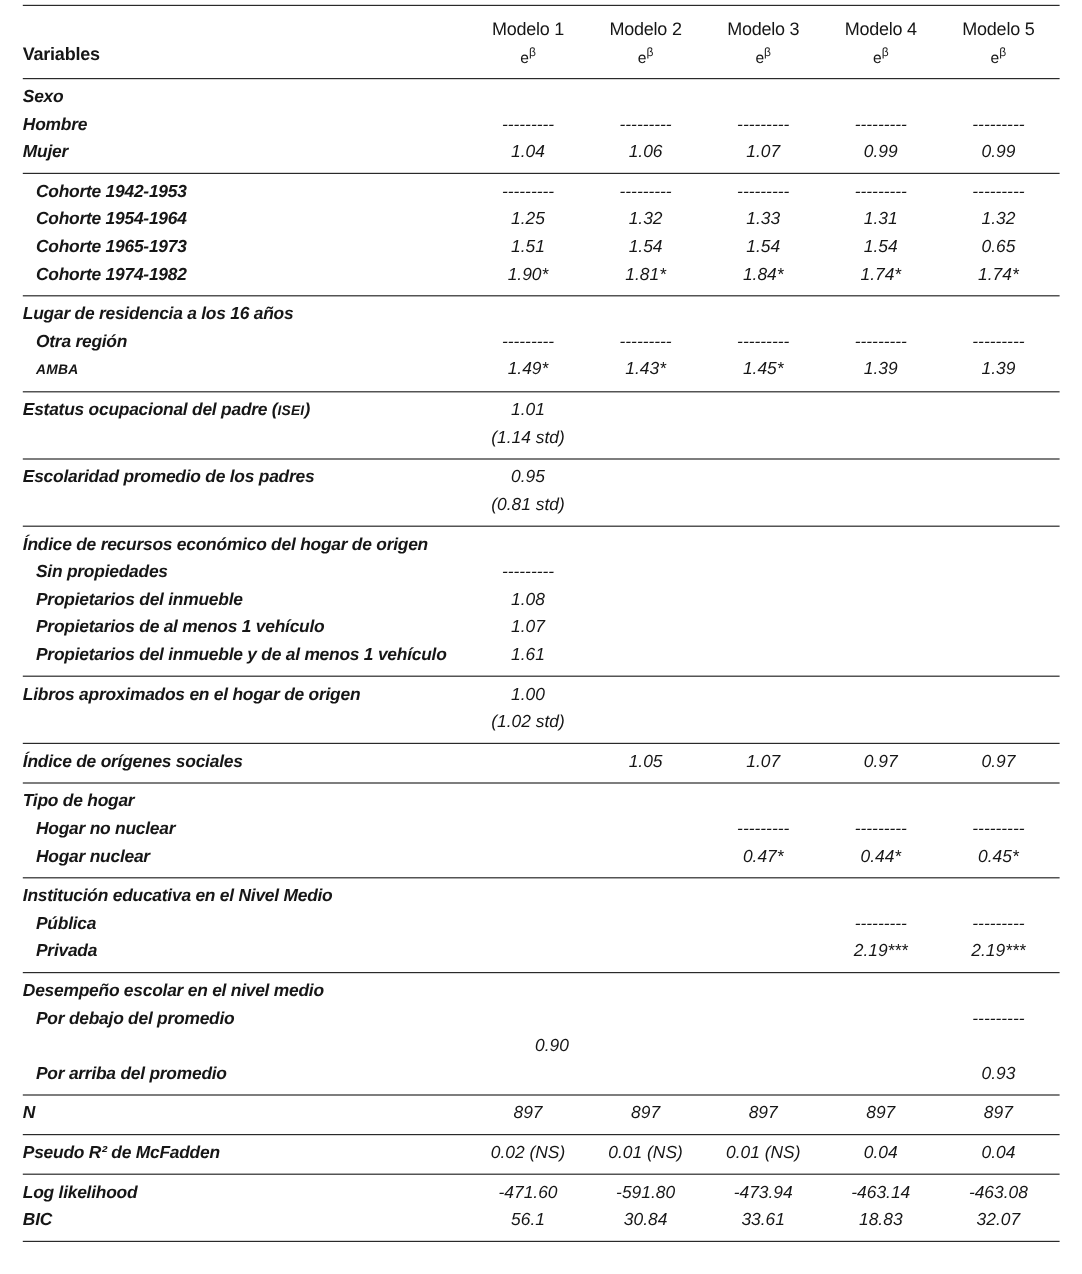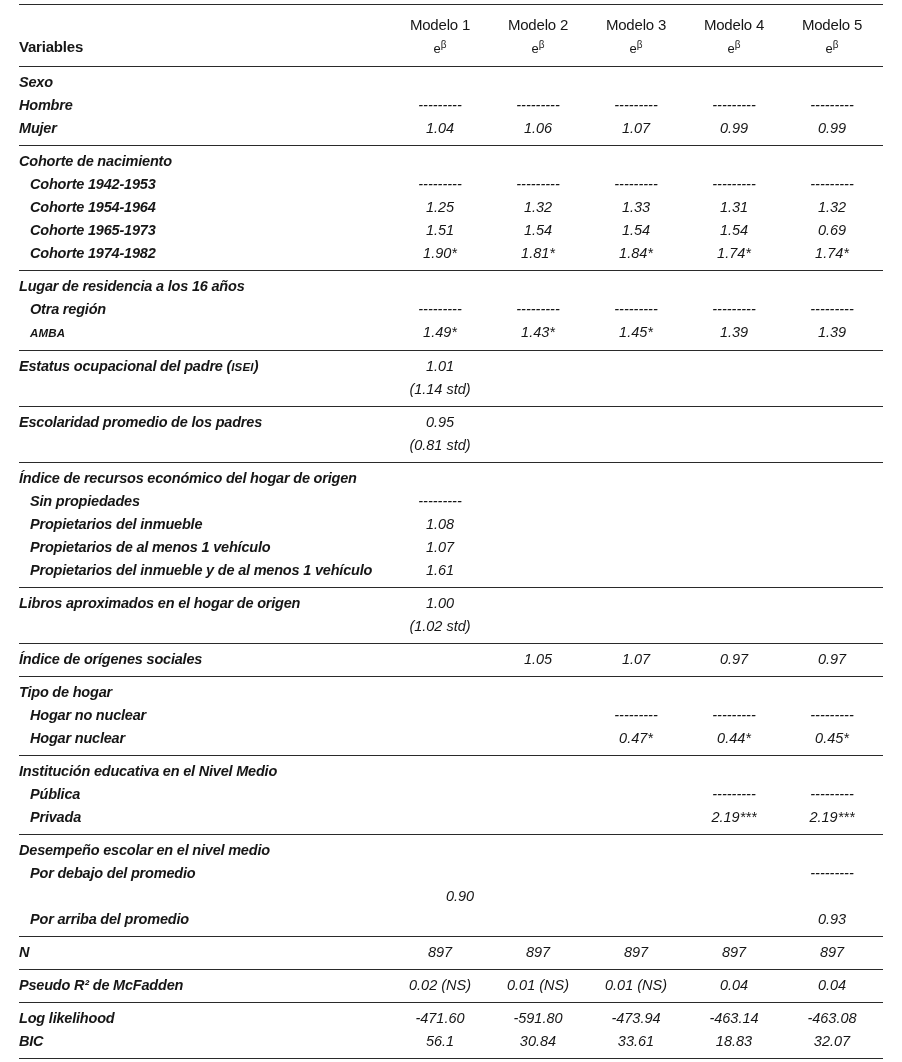--- a/index.html
+++ b/index.html
@@ -129,23 +129,20 @@
           <div class="cell value-cell">
             <div class="vline">0.99</div>
           </div>
           <div class="cell value-cell">
             <div class="vline">0.99</div>
           </div>
         </div>
       </div>
       <div class="section">
         <div class="row">
-          <div class="cell label-cell"><span>Cohorte de nacimiento</span></div>
-        </div>
-        <div class="row">
           <div class="cell label-cell indent"><span>Cohorte 1942-1953</span></div>
           <div class="cell value-cell">
             <div class="vline">---------</div>
           </div>
           <div class="cell value-cell">
             <div class="vline">---------</div>
           </div>
           <div class="cell value-cell">
             <div class="vline">---------</div>
           </div>
@@ -182,21 +179,21 @@
           <div class="cell value-cell">
             <div class="vline">1.54</div>
           </div>
           <div class="cell value-cell">
             <div class="vline">1.54</div>
           </div>
           <div class="cell value-cell">
             <div class="vline">1.54</div>
           </div>
           <div class="cell value-cell">
-            <div class="vline">0.69</div>
+            <div class="vline">0.65</div>
           </div>
         </div>
         <div class="row">
           <div class="cell label-cell indent"><span>Cohorte 1974-1982</span></div>
           <div class="cell value-cell">
             <div class="vline">1.90*</div>
           </div>
           <div class="cell value-cell">
             <div class="vline">1.81*</div>
           </div>

